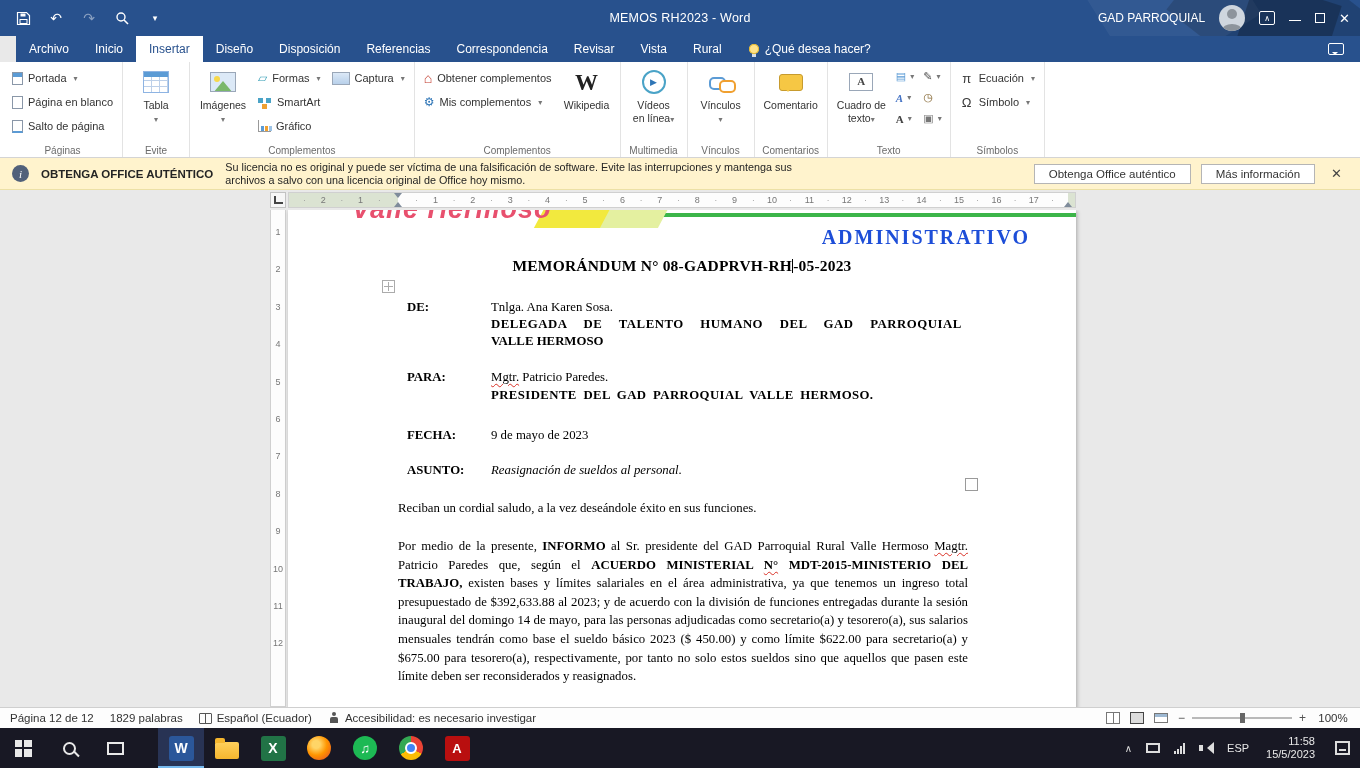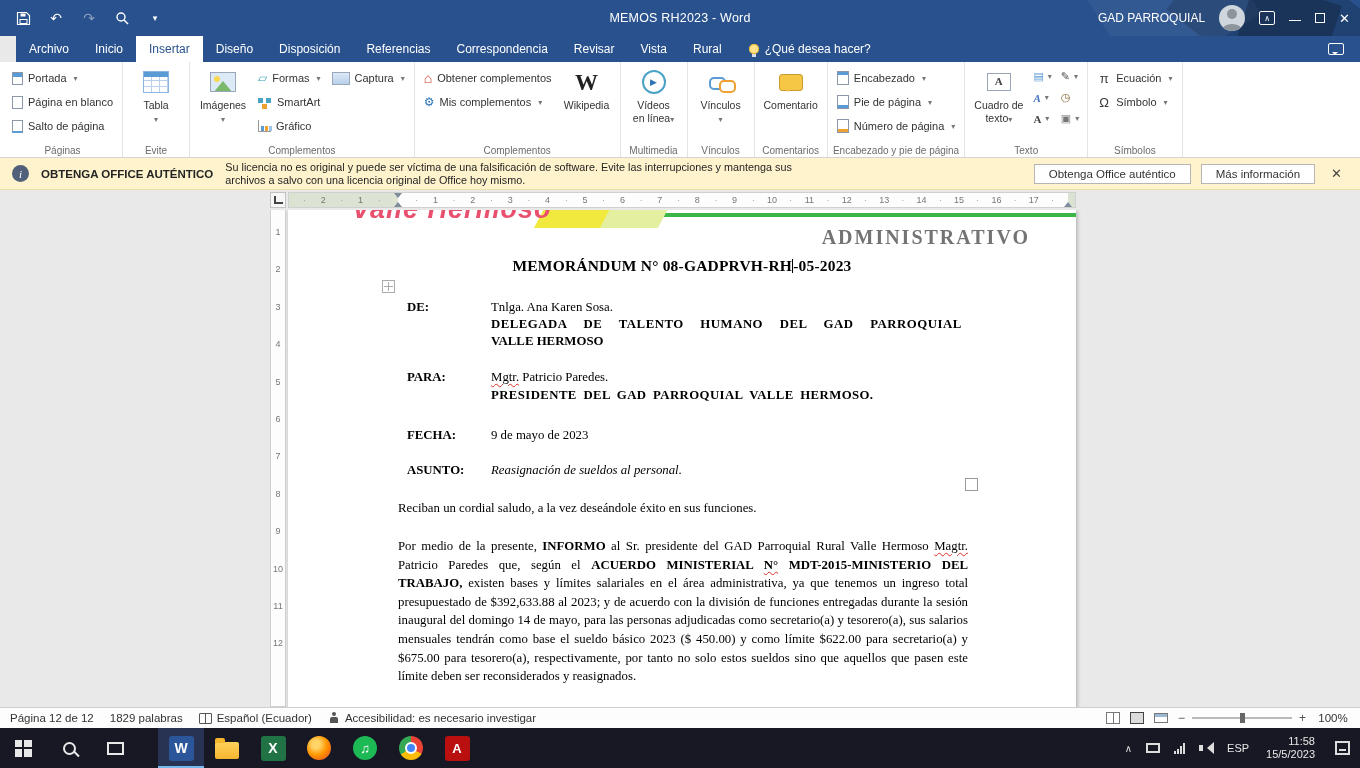--- a/index.html
+++ b/index.html
@@ -120,21 +120,21 @@
   
   .docarea { position:absolute; top:210px; left:0; right:0; height:497px; background:#e9e9e9; overflow:hidden; z-index:1; }
   .vruler { position:absolute; left:270px; top:0; width:16px; height:100%; background:#fdfdfd; border:1px solid #d0d0d0; border-top:none; }
   .vmark { position:absolute; left:0; right:0; text-align:center; font-size:9px; color:#777; transform:translateY(-50%); }
   .page { position:absolute; left:288px; top:0; width:788px; height:520px; background:#fff; box-shadow:1px 1px 4px rgba(0,0,0,.28); overflow:hidden; }
   .page > div { position:absolute; }
   .hdr-line { left:255px; right:0; top:3px; height:4px; background:#3cb549; }
   .hdr-shape1 { left:252px; top:-5px; width:78px; height:23px; background:#f2e93e; transform:skewX(-28deg); }
   .hdr-shape2 { left:318px; top:-5px; width:58px; height:23px; background:#e4f0a0; transform:skewX(-28deg); }
   .brand { left:64px; top:-16px; font-size:27px; font-weight:bold; font-style:italic; color:#e8506e; letter-spacing:1px; white-space:nowrap; }
-  .hdr-right { right:46px; top:16px; font-family:"Liberation Serif",serif; font-weight:bold; font-size:20px; color:#737373; letter-spacing:2px; }
+  .hdr-right { right:46px; top:16px; font-family:"Liberation Serif",serif; font-weight:bold; font-size:20px; color:#1d4ed8; letter-spacing:2px; }
   .memo-title { left:0; right:0; top:47px; text-align:center; font-family:"Liberation Serif",serif; font-weight:bold; font-size:15.5px; color:#000; letter-spacing:.2px; }
   .cursor { display:inline-block; width:1px; height:14px; background:#000; vertical-align:-2px; }
   .tbl-handle { left:94px; top:70px; width:13px; height:13px; border:1px solid #ababab; background:
      linear-gradient(#ababab,#ababab) center/9px 1px no-repeat,
      linear-gradient(#ababab,#ababab) center/1px 9px no-repeat, #fff; }
   .doc-t { font-family:"Liberation Serif","DejaVu Serif",serif; font-size:12.8px; color:#000; }
   .f-label { font-weight:bold; left:119px; }
   .f-val { left:203px; width:478px; }
   .bold { font-weight:bold; }
   .stretch { word-spacing:13px; letter-spacing:.5px; }
@@ -378,37 +378,20 @@
         <div class="bigbtn">
           <span class="bicon">
               <span class="icon-comment"></span>
             </span>
           <span>Comentario</span>
         </div>
       </div>
       <div class="glabel">Comentarios</div>
     </div>
 
-    <div class="rgroup">
-      <div class="rbody vcol">
-        <div class="smallbtn dd">
-            <span class="pg2 pg2-top"></span>
-            <span>Encabezado</span>
-          </div>
-        <div class="smallbtn dd">
-            <span class="pg2 pg2-bot"></span>
-            <span>Pie de página</span>
-          </div>
-        <div class="smallbtn dd">
-            <span class="pg2 pg2-num"></span>
-            <span>Número de página</span>
-          </div>
-      </div>
-      <div class="glabel">Encabezado y pie de página</div>
-    </div>
 
     <div class="rgroup">
       <div class="rbody">
         <div class="bigbtn">
           <span class="bicon">
               <span class="icon-textbox">A</span>
             </span>
           <span>Cuadro de</span>
           <span><span>texto</span><span class="caret"></span></span>
         </div>

